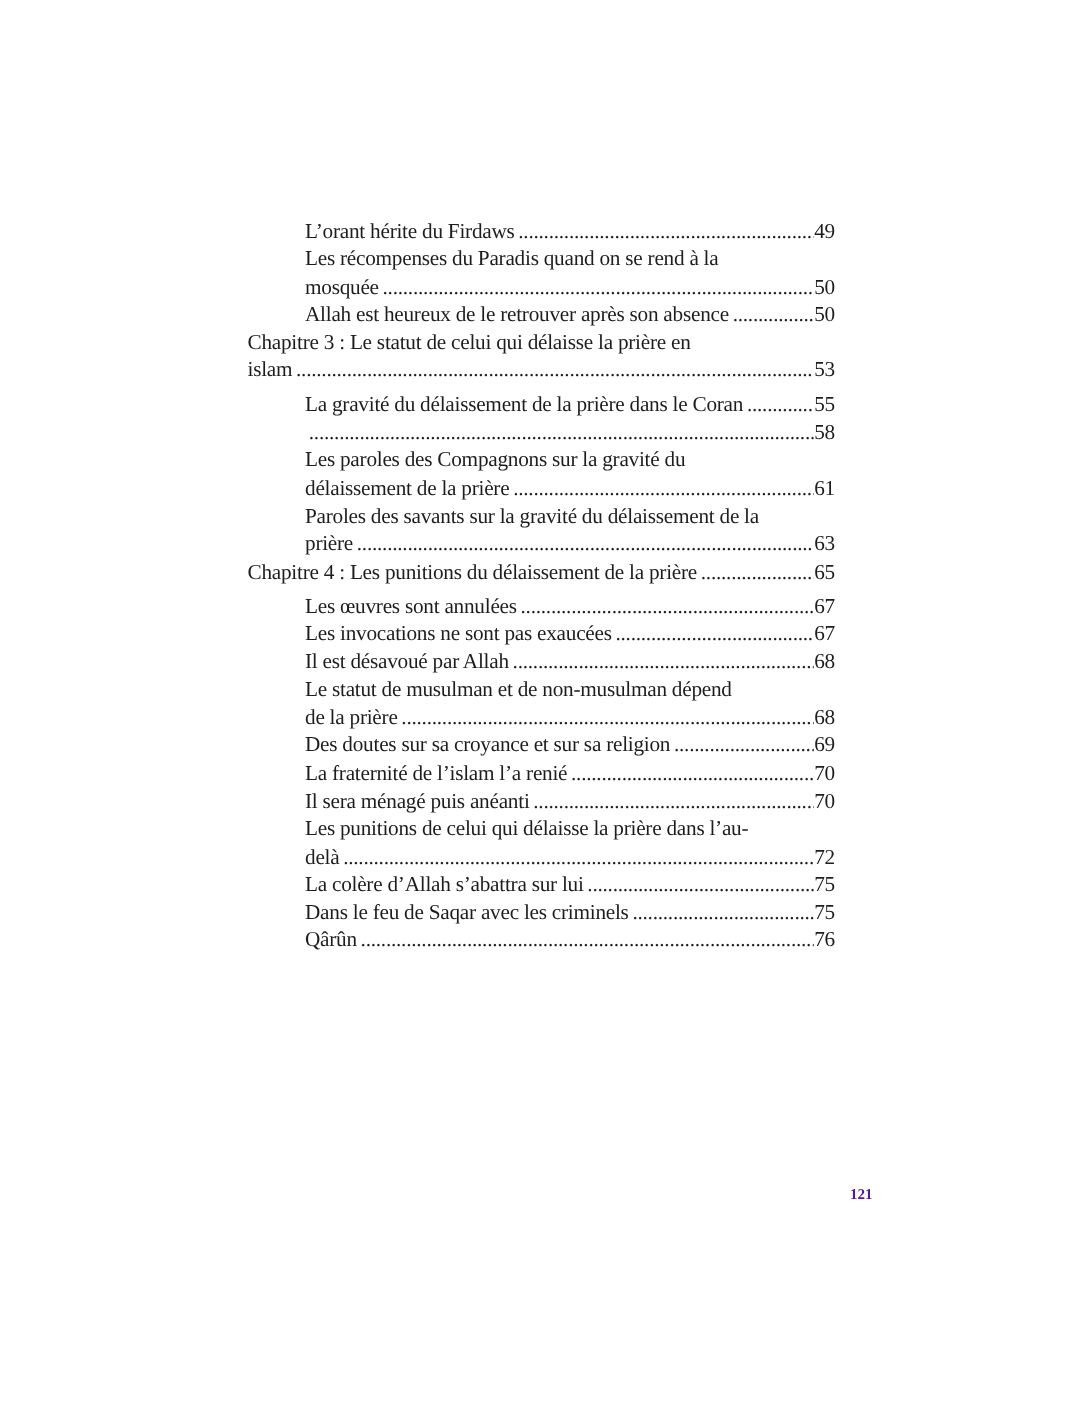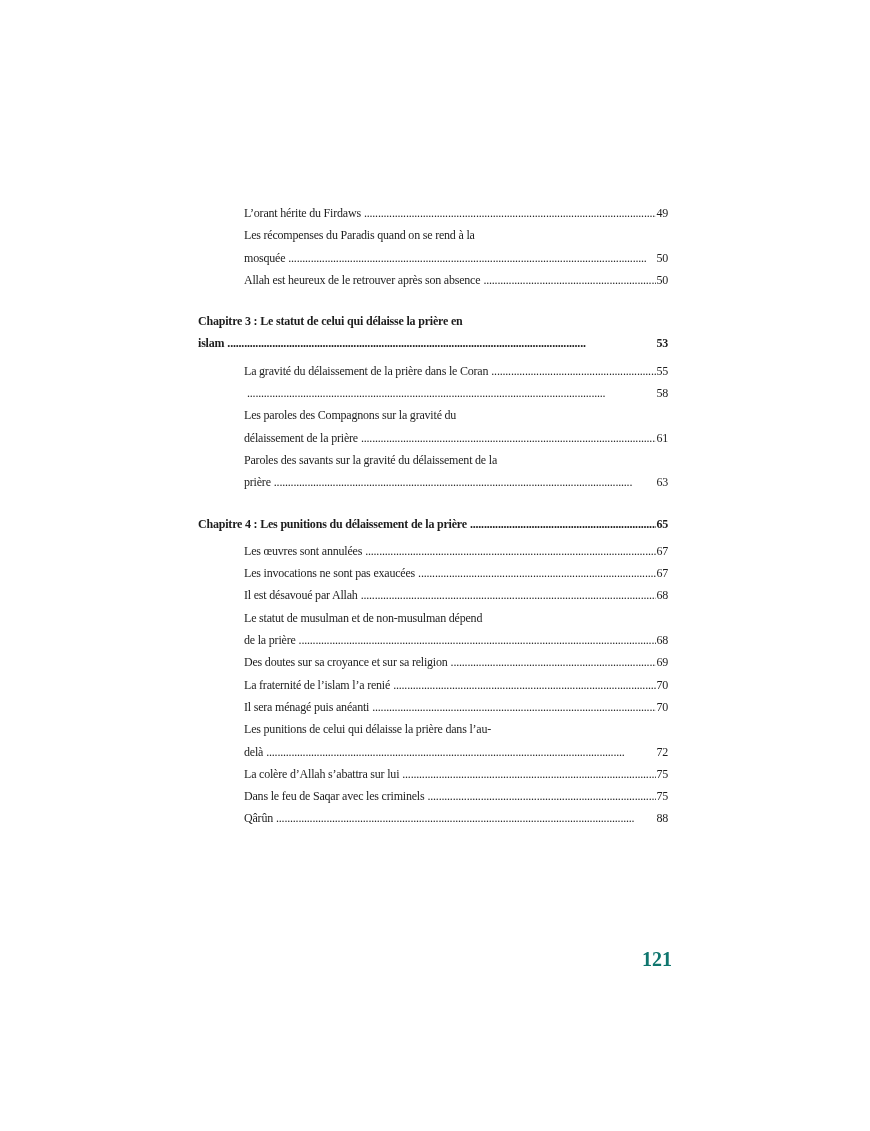--- a/index.html
+++ b/index.html
@@ -16,32 +16,31 @@
     overflow: hidden;
   }
   .page {
     position: absolute;
     inset: 0;
     background: #ffffff;
   }
   .toc {
     position: absolute;
     left: 198px;
-    top: 202px;
+    top: 174px;
     width: 470px;
-    font-size: 12px;
+    font-size: 17px;
     line-height: 22.3px;
     letter-spacing: -0.2px;
   }
   .entry { margin: 0; }
   .entry.sub { padding-left: 46px; }
   .entry.chapter {
-    font-weight: 700;
+    font-weight: 400;
     margin-bottom: 5px;
-    margin-top: 19px;
   }
   .line { white-space: nowrap; }
   .line.last {
     display: flex;
     align-items: baseline;
     white-space: nowrap;
   }
   .line.last .t { flex: 0 0 auto; }
   .line.last .dots {
     flex: 1 1 0;
@@ -50,26 +49,26 @@
     white-space: nowrap;
     margin-left: 3px;
   }
   .line.last .dots::after {
     content: "................................................................................................................................";
   }
   .line.last .pg { flex: 0 0 auto; }
   .folio {
     position: absolute;
     top: 948px;
-    left: 572px;
+    left: 598px;
     width: 100px;
     text-align: right;
-    font-size: 20px;
+    font-size: 12px;
     font-weight: 700;
-    color: #0f766e;
+    color: #4c1d95;
   }
 </style>
 </head>
 <body>
 
 <div class="page">
   <nav class="toc">
       <div class="entry sub">
     <div class="lines">
           <div class="line last">
@@ -244,19 +243,19 @@
             <span class="dots"></span>
             <span class="pg">75</span>
           </div>
         </div>
   </div>
       <div class="entry sub">
     <div class="lines">
           <div class="line last">
             <span class="t">Qârûn</span>
             <span class="dots"></span>
-            <span class="pg">88</span>
+            <span class="pg">76</span>
           </div>
         </div>
   </div>
     </nav>
   <div class="folio">121</div>
 </div>
 
 </body></html>

